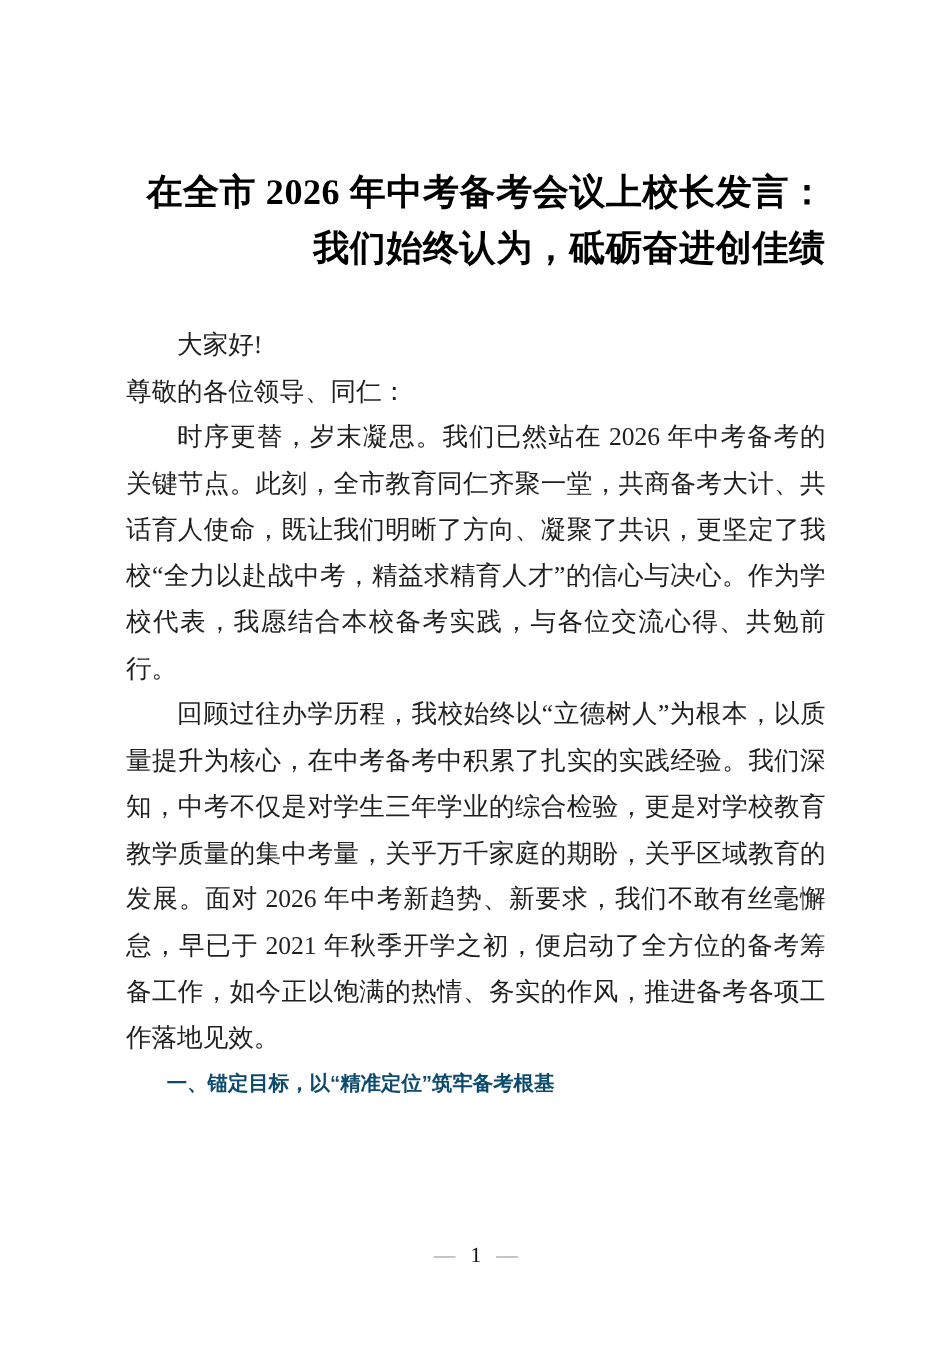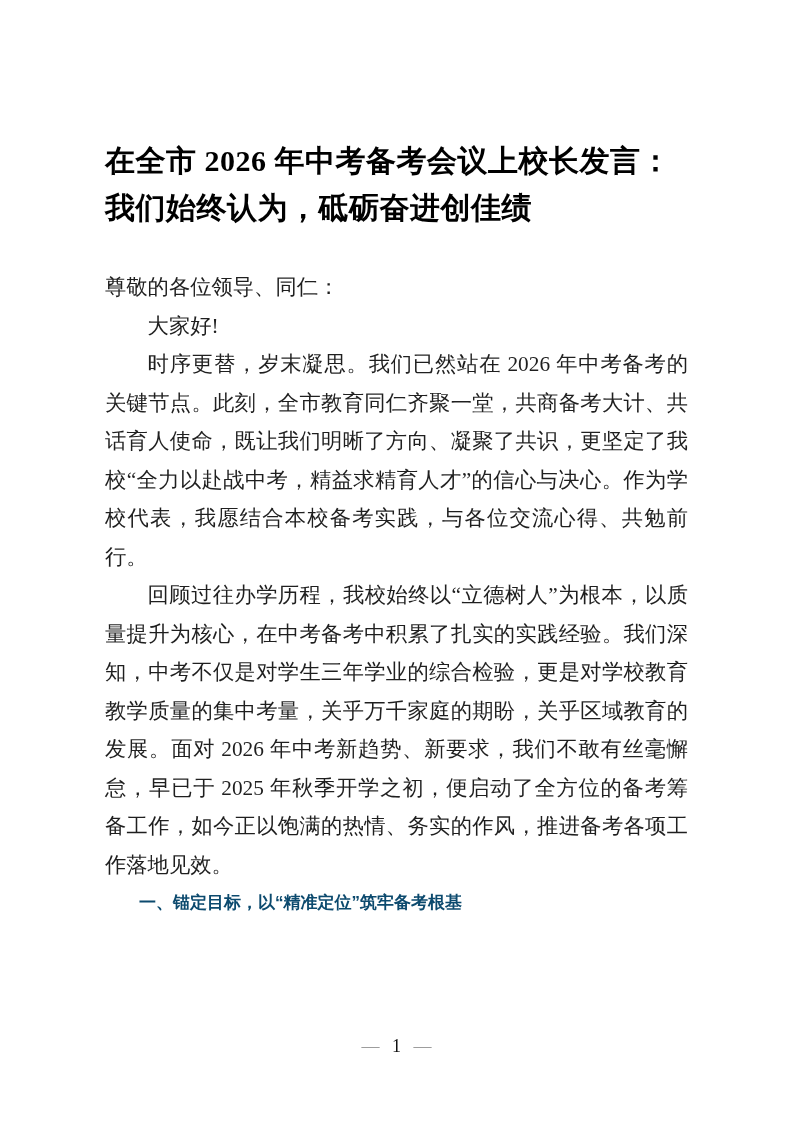--- a/index.html
+++ b/index.html
@@ -18,21 +18,21 @@
   }
   .doc-title {
     position: absolute;
     left: 105px;
     top: 137px;
     width: 583px;
     margin: 0;
     font-size: 30px;
     line-height: 47px;
     font-weight: 700;
-    text-align: left;
+    text-align: right;
     color: #000000;
     letter-spacing: 0.5px;
   }
   .doc-title .title-line {
     display: block;
   }
   .doc-body {
     position: absolute;
     left: 105px;
     top: 268px;
@@ -76,24 +76,24 @@
 <body>
 
 <div class="page">
 
   <h1 class="doc-title">
     <span class="title-line">在全市 2026 年中考备考会议上校长发言：</span>
     <span class="title-line">我们始终认为，砥砺奋进创佳绩</span>
   </h1>
 
   <div class="doc-body">
+    <p class="para indent">大家好!</p>
     <p class="para">尊敬的各位领导、同仁：</p>
-    <p class="para indent">大家好!</p>
     <p class="para indent">时序更替，岁末凝思。我们已然站在 2026 年中考备考的关键节点。此刻，全市教育同仁齐聚一堂，共商备考大计、共话育人使命，既让我们明晰了方向、凝聚了共识，更坚定了我校“全力以赴战中考，精益求精育人才”的信心与决心。作为学校代表，我愿结合本校备考实践，与各位交流心得、共勉前行。</p>
-    <p class="para indent">回顾过往办学历程，我校始终以“立德树人”为根本，以质量提升为核心，在中考备考中积累了扎实的实践经验。我们深知，中考不仅是对学生三年学业的综合检验，更是对学校教育教学质量的集中考量，关乎万千家庭的期盼，关乎区域教育的发展。面对 2026 年中考新趋势、新要求，我们不敢有丝毫懈怠，早已于 2025 年秋季开学之初，便启动了全方位的备考筹备工作，如今正以饱满的热情、务实的作风，推进备考各项工作落地见效。</p>
+    <p class="para indent">回顾过往办学历程，我校始终以“立德树人”为根本，以质量提升为核心，在中考备考中积累了扎实的实践经验。我们深知，中考不仅是对学生三年学业的综合检验，更是对学校教育教学质量的集中考量，关乎万千家庭的期盼，关乎区域教育的发展。面对 2026 年中考新趋势、新要求，我们不敢有丝毫懈怠，早已于 2021 年秋季开学之初，便启动了全方位的备考筹备工作，如今正以饱满的热情、务实的作风，推进备考各项工作落地见效。</p>
     <p class="para indent heading">一、锚定目标，以“精准定位”筑牢备考根基</p>
   </div>
 
   <div class="page-footer">
     <span class="dash">—</span>
     <span class="page-num">1</span>
     <span class="dash">—</span>
   </div>
 
 </div>

